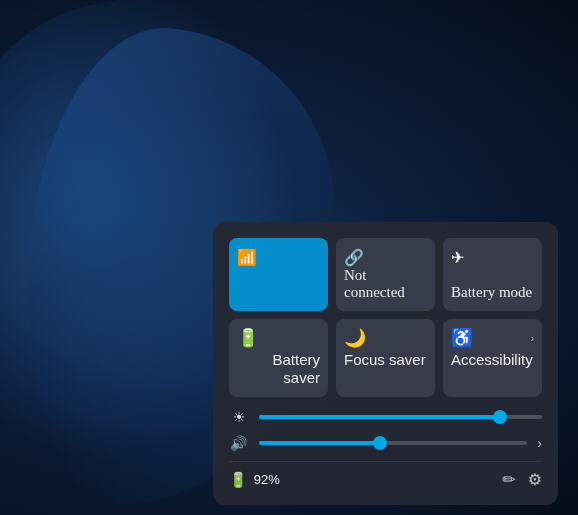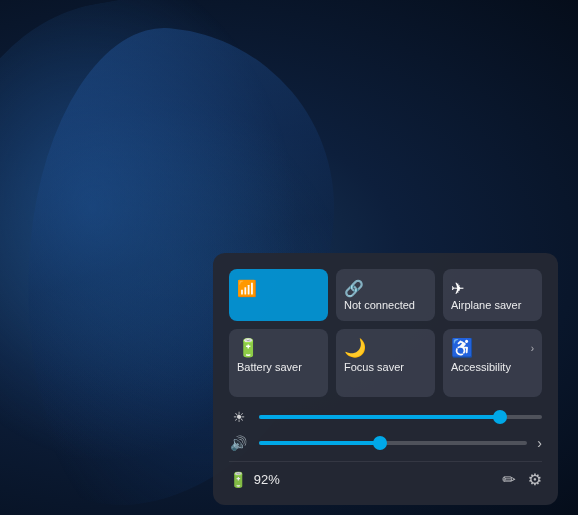--- a/index.html
+++ b/index.html
@@ -80,23 +80,24 @@
       justify-content: space-between;
       margin-bottom: 4px;
     }
 
     .qs-button .btn-icon {
       font-size: 18px;
       line-height: 1;
     }
 
     .qs-button .btn-label {
-      font-size: 11px;
+      font-size: 15px;
       color: rgba(255,255,255,0.9);
       line-height: 1.2;
+      text-align: right;
     }
 
     .top-row-top {
       display: grid;
       grid-template-columns: repeat(3, 1fr);
       gap: 8px;
       margin-bottom: 8px;
     }
 
     .top-card {
@@ -113,22 +114,23 @@
 
     .top-card.inactive {
       background: rgba(60, 65, 80, 0.8);
     }
 
     .top-card .btn-icon {
       font-size: 16px;
     }
 
     .top-card .btn-label {
-      font-size: 11px;
+      font-size: 15px;
       color: rgba(255,255,255,0.9);
+      font-family: Liberation Serif, serif;
     }
 
     .slider-section {
       margin-top: 8px;
     }
 
     .slider-row {
       display: flex;
       align-items: center;
       gap: 10px;
@@ -226,21 +228,21 @@
     <div class="top-card">
       <div class="btn-icon">📶</div>
       <div class="btn-label"></div>
     </div>
     <div class="top-card inactive">
       <div class="btn-icon">🔗</div>
       <div class="btn-label">Not connected</div>
     </div>
     <div class="top-card inactive">
       <div class="btn-icon">✈</div>
-      <div class="btn-label">Airplane saver</div>
+      <div class="btn-label">Battery mode</div>
     </div>
   </div>
 
   <div class="buttons-grid">
     <div class="qs-button">
       <div class="icon-row">
         <span class="btn-icon">🔋</span>
       </div>
       <div class="btn-label">Battery saver</div>
     </div>

